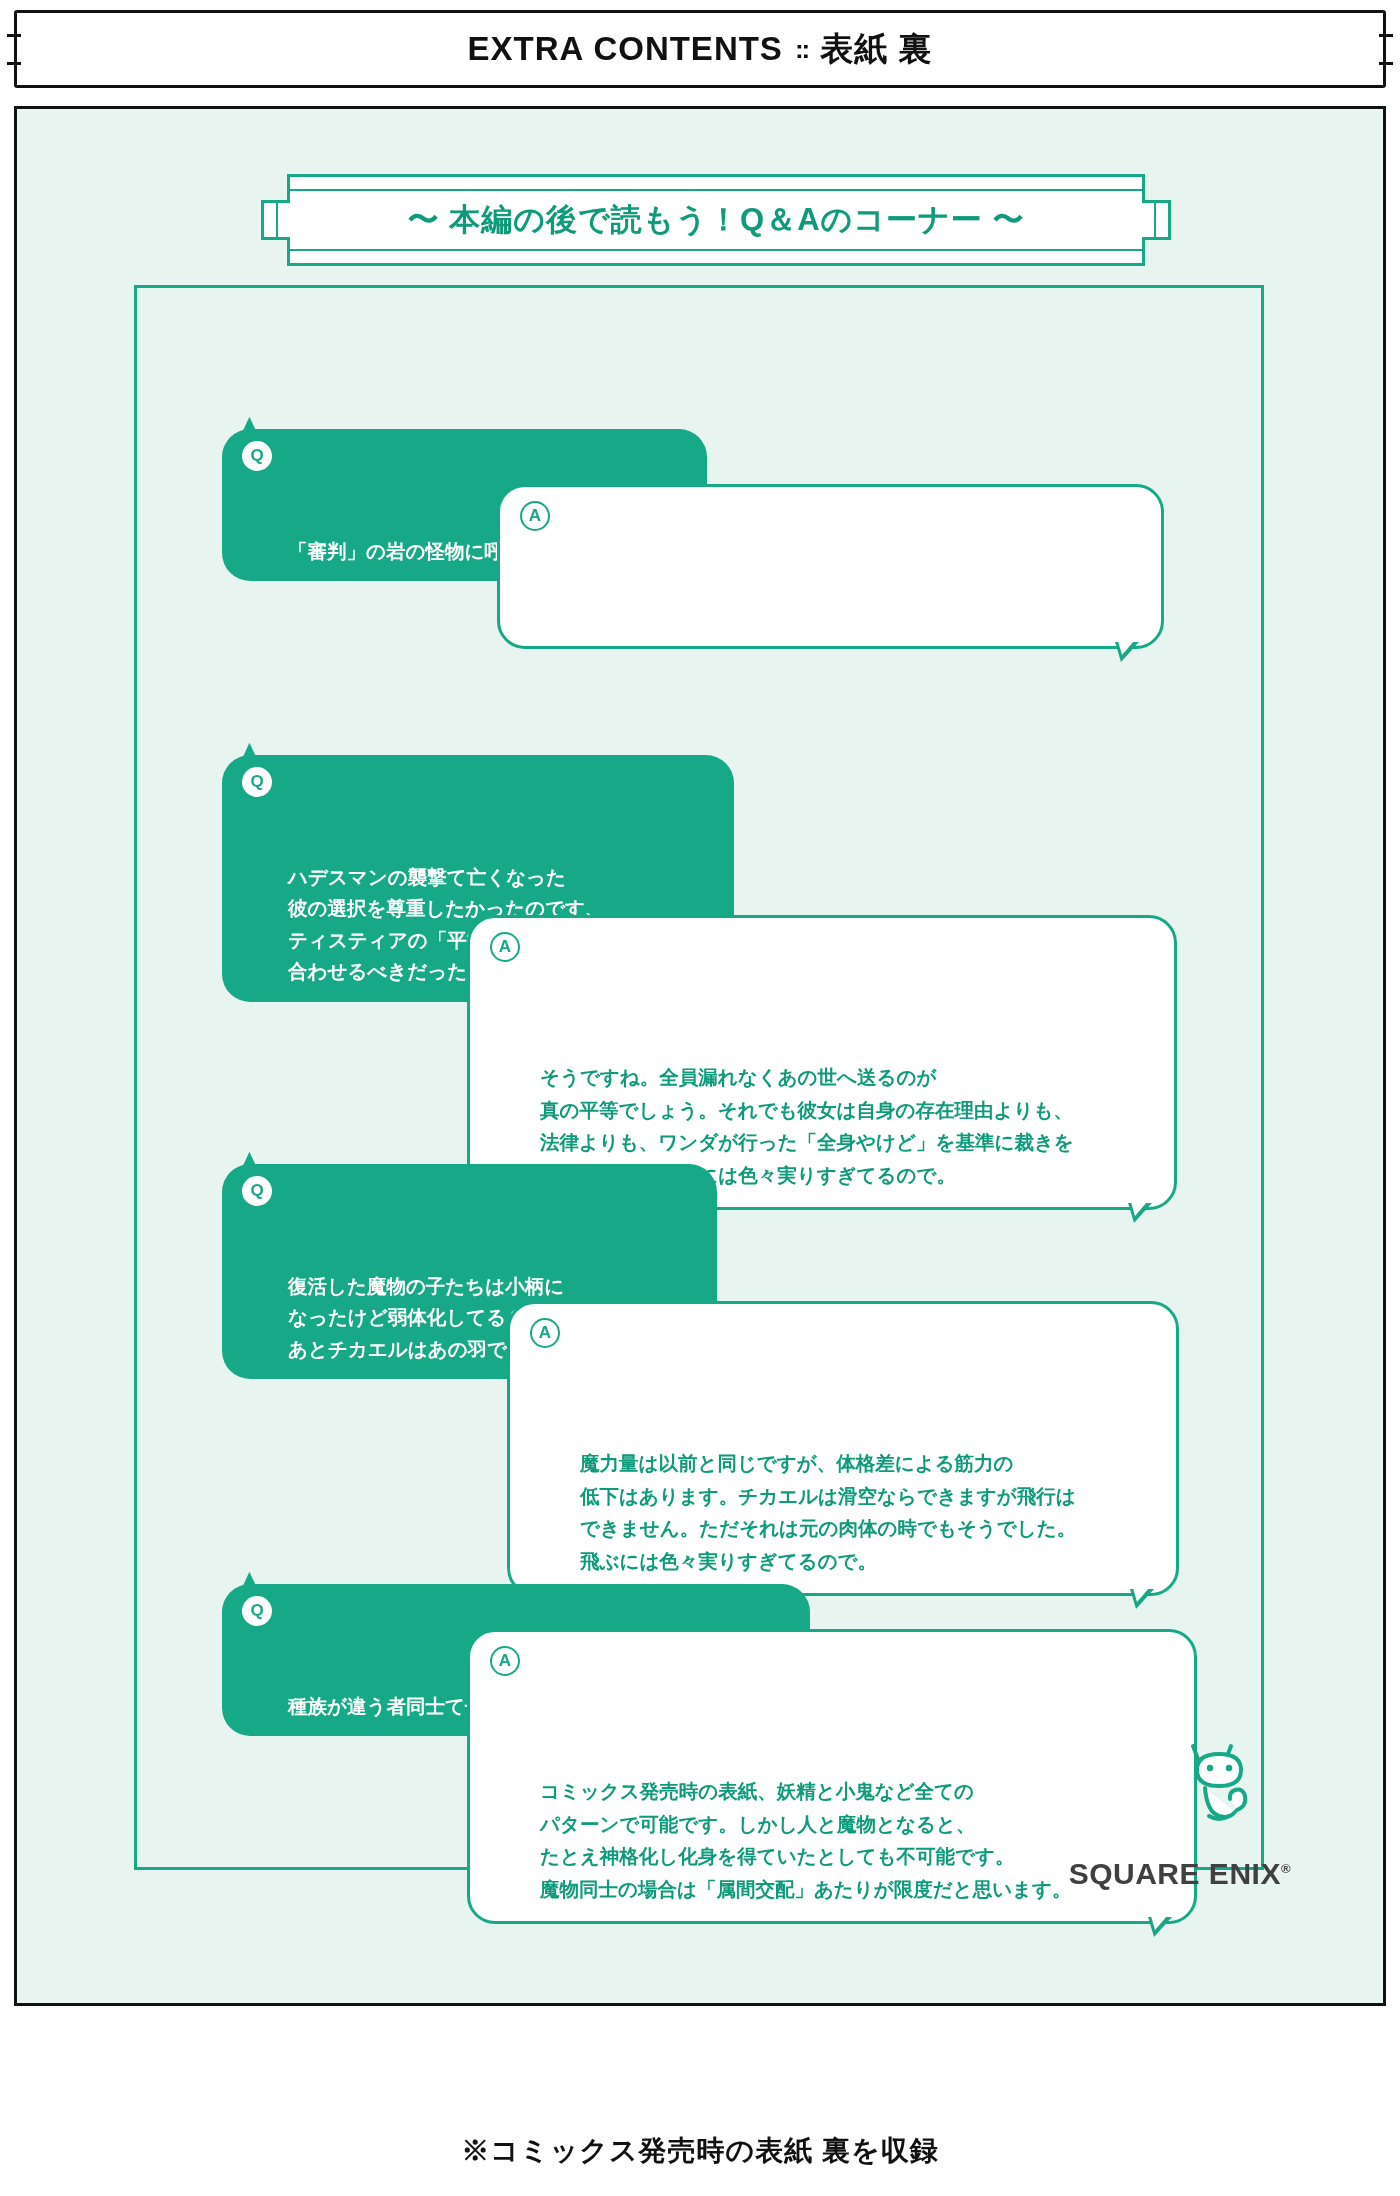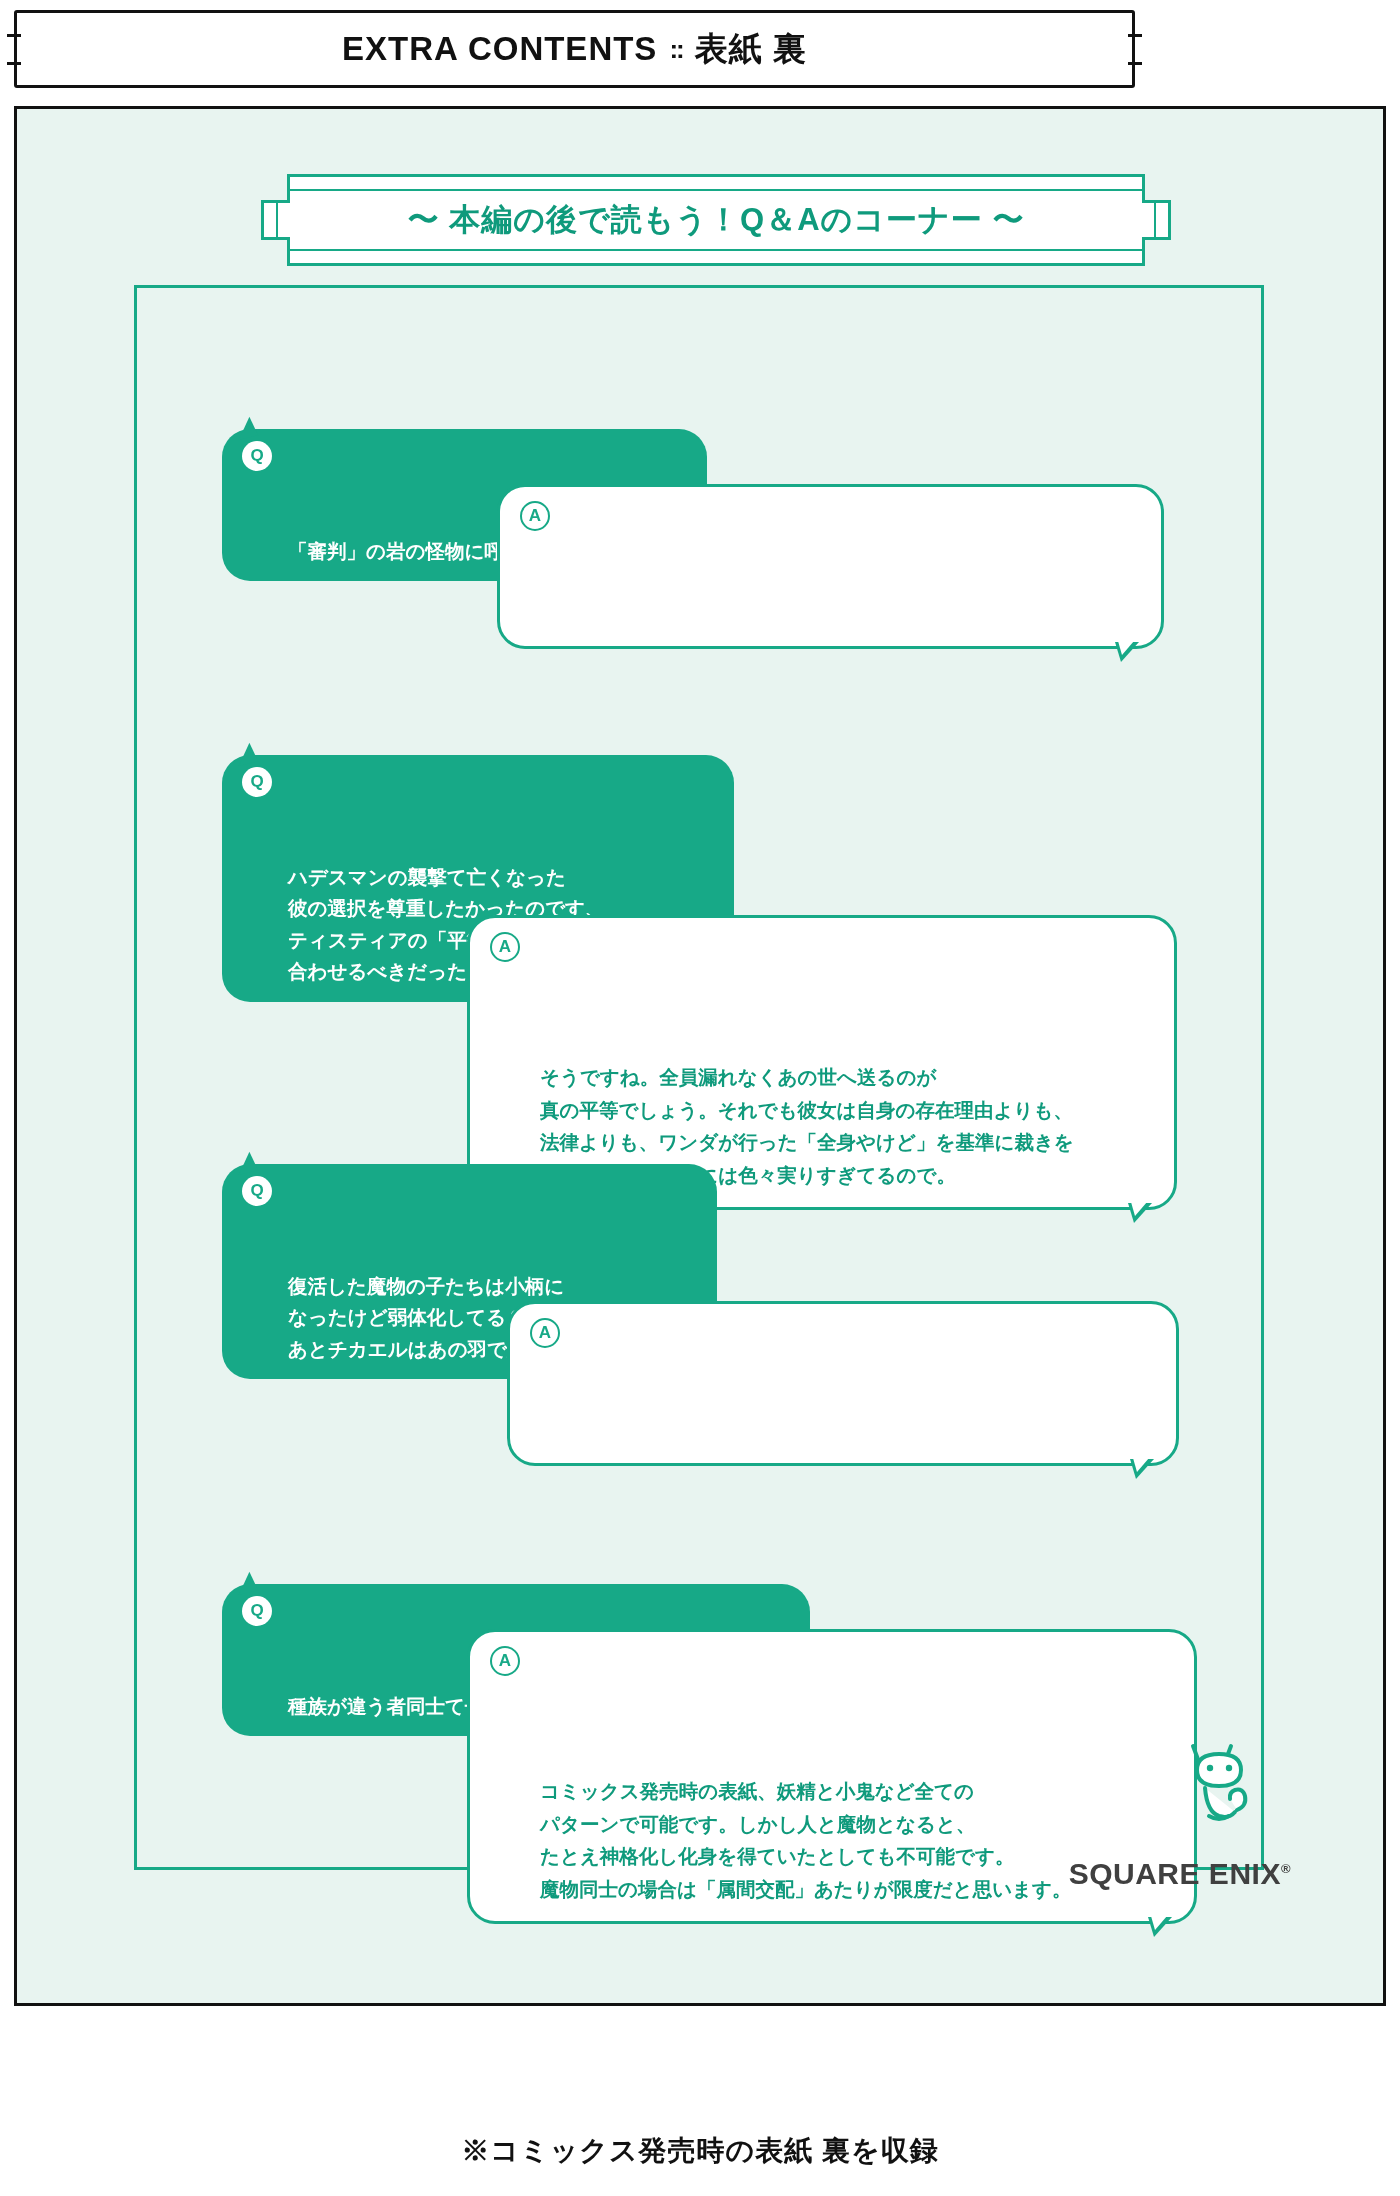--- a/index.html
+++ b/index.html
@@ -13,21 +13,21 @@
     font-family: "Liberation Sans", sans-serif;
     position: relative;
     overflow: hidden;
   }
 
   
   .header-band {
     position: absolute;
     left: 14px;
     top: 10px;
-    width: 1121px;
+    width: 1372px;
     height: 78px;
   }
   .header-band .outline {
     position: absolute;
     inset: 0;
     border: 3px solid #111111;
     background: #ffffff;
     border-radius: 3px;
   }
   
@@ -323,20 +323,24 @@
       <span class="badge q-badge">Q</span>
       <span>復活した魔物の子たちは小柄に
 なったけど弱体化してる？
 あとチカエルはあの羽で飛べるの？</span>
     </div>
 
     <div class="bubble a-bubble" style="left:490px; top:1192px; width:672px;">
       <span class="badge a-badge">A</span>
       <span class="tail-r"></span>
       <span class="tail-r-inner"></span>
+      <span>魔力量は以前と同じですが、体格差による筋力の
+低下はあります。チカエルは滑空ならできますが飛行は
+できません。ただそれは元の肉体の時でもそうでした。
+飛ぶには色々実りすぎてるので。</span>
     </div>
 
     <div class="bubble q-bubble" style="left:205px; top:1475px; width:588px;">
       <span class="tail"></span>
       <span class="badge q-badge">Q</span>
       <span>種族が違う者同士て子供を作る事はてきるの？</span>
     </div>
 
     <div class="bubble a-bubble" style="left:450px; top:1520px; width:730px;">
       <span class="badge a-badge">A</span>

